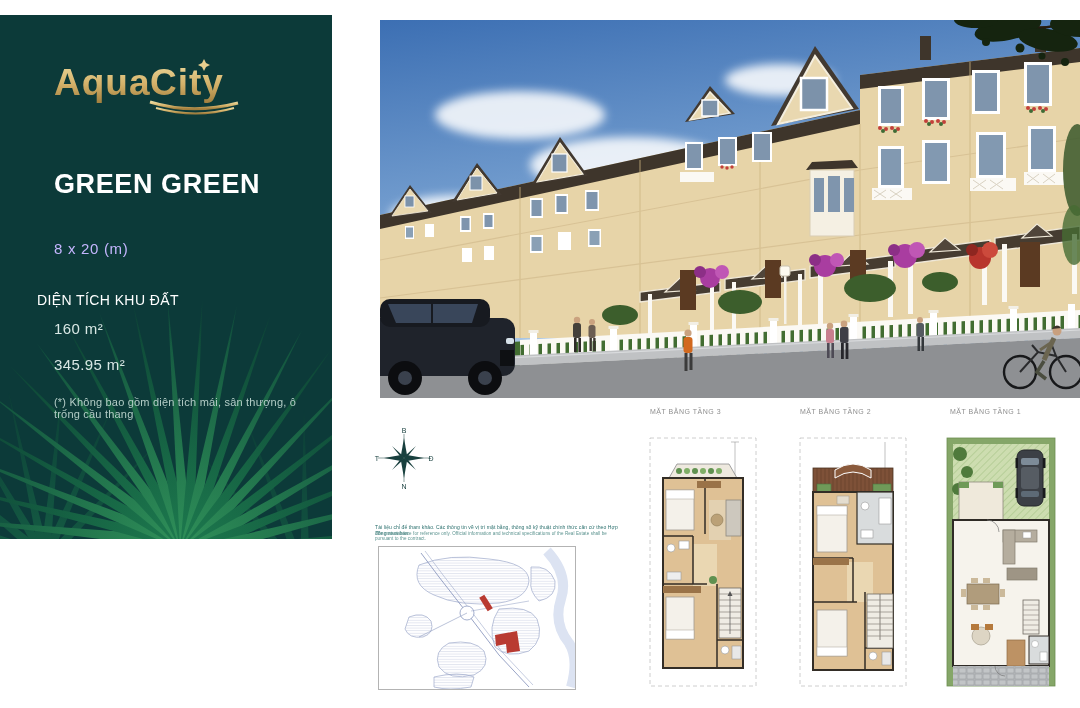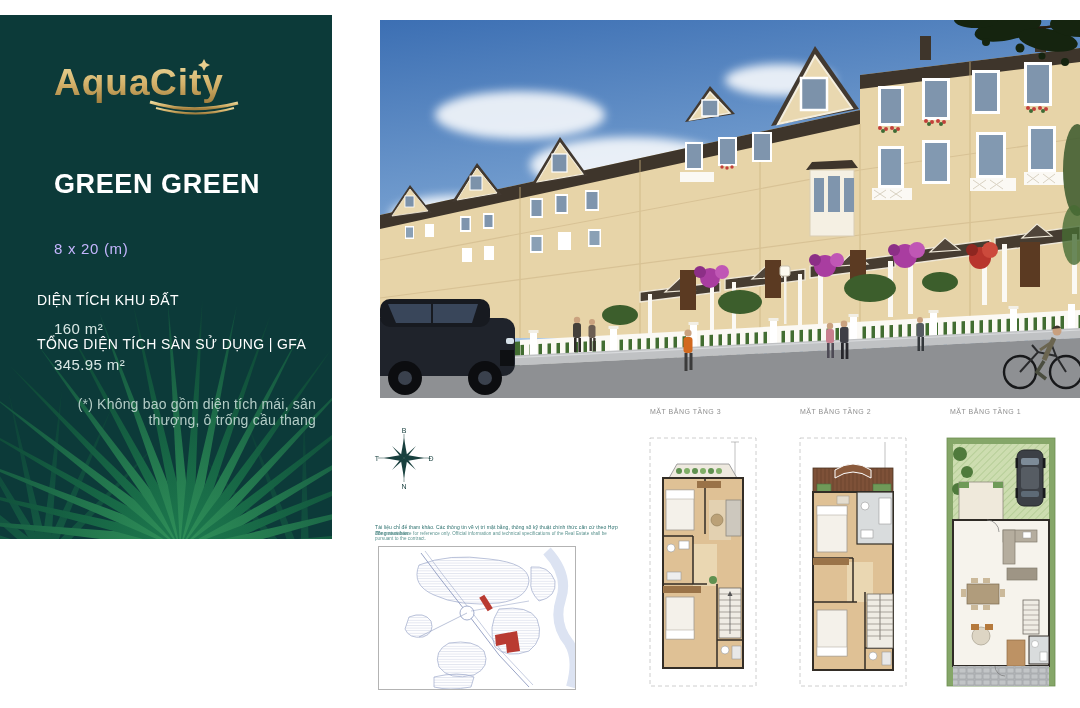--- a/index.html
+++ b/index.html
@@ -16,21 +16,21 @@
     font-weight:700;letter-spacing:.6px;line-height:1.28;}
   .size-cap{position:absolute;left:54px;top:225px;color:#c4b5fd;font-size:15px;
     letter-spacing:.7px;}
   .info-label{position:absolute;left:37px;color:#ffffff;font-size:14px;
     font-weight:400;letter-spacing:.4px;}
   .info-value{position:absolute;left:54px;color:#d8e7e4;font-size:15px;
     letter-spacing:.4px;}
   .lbl-land{top:277px;} .val-land{top:297px;margin-top:8px;}
   .lbl-gfa{top:321px;}  .val-gfa{top:341px;}
   .footnote{position:absolute;left:54px;top:381px;width:262px;color:#b4cdc7;
-    font-size:14px;letter-spacing:.2px;text-align:right;}
+    font-size:11px;letter-spacing:.2px;}
   
   .hero{position:absolute;left:380px;top:20px;width:700px;height:378px;overflow:hidden;}
   
   .plan-label{position:absolute;top:408px;font-size:7px;font-weight:500;
     color:#8f8f8f;letter-spacing:.5px;}
   .pl3{left:650px;} .pl2{left:800px;} .pl1{left:950px;}
   .plan{position:absolute;top:434px;height:256px;}
   .plan3{left:647px;width:112px;}
   .plan2{left:797px;width:112px;}
   .plan1{left:943px;width:116px;}
@@ -122,21 +122,20 @@
     <path d="M152,6 l2,4 l4,2 l-4,2 l-2,4 l-2,-4 l-4,-2 l4,-2 Z" fill="#e8cf8e"></path>
   </svg>
 
   <div class="title">
     <div>GREEN GREEN</div>
   </div>
   <div class="size-cap">8 x 20 (m)</div>
 
   <div class="info-label lbl-land">DIỆN TÍCH KHU ĐẤT</div>
   <div class="info-value val-land">160 m²</div>
-  <div class="info-label lbl-gfa">TỔNG DIỆN TÍCH SÀN SỬ DỤNG | GFA</div>
   <div class="info-value val-gfa">345.95 m²</div>
   <div class="footnote">(*) Không bao gồm diện tích mái, sân thượng, ô trống cầu thang</div>
 </div>
 
 <div class="hero">
 <svg width="700" height="378" viewBox="0 0 700 378">
   <defs>
     <linearGradient id="sky" x1="0" y1="0" x2="0.25" y2="1">
       <stop offset="0" stop-color="#3c6fb3"></stop>
       <stop offset="0.55" stop-color="#7aa3d2"></stop>

